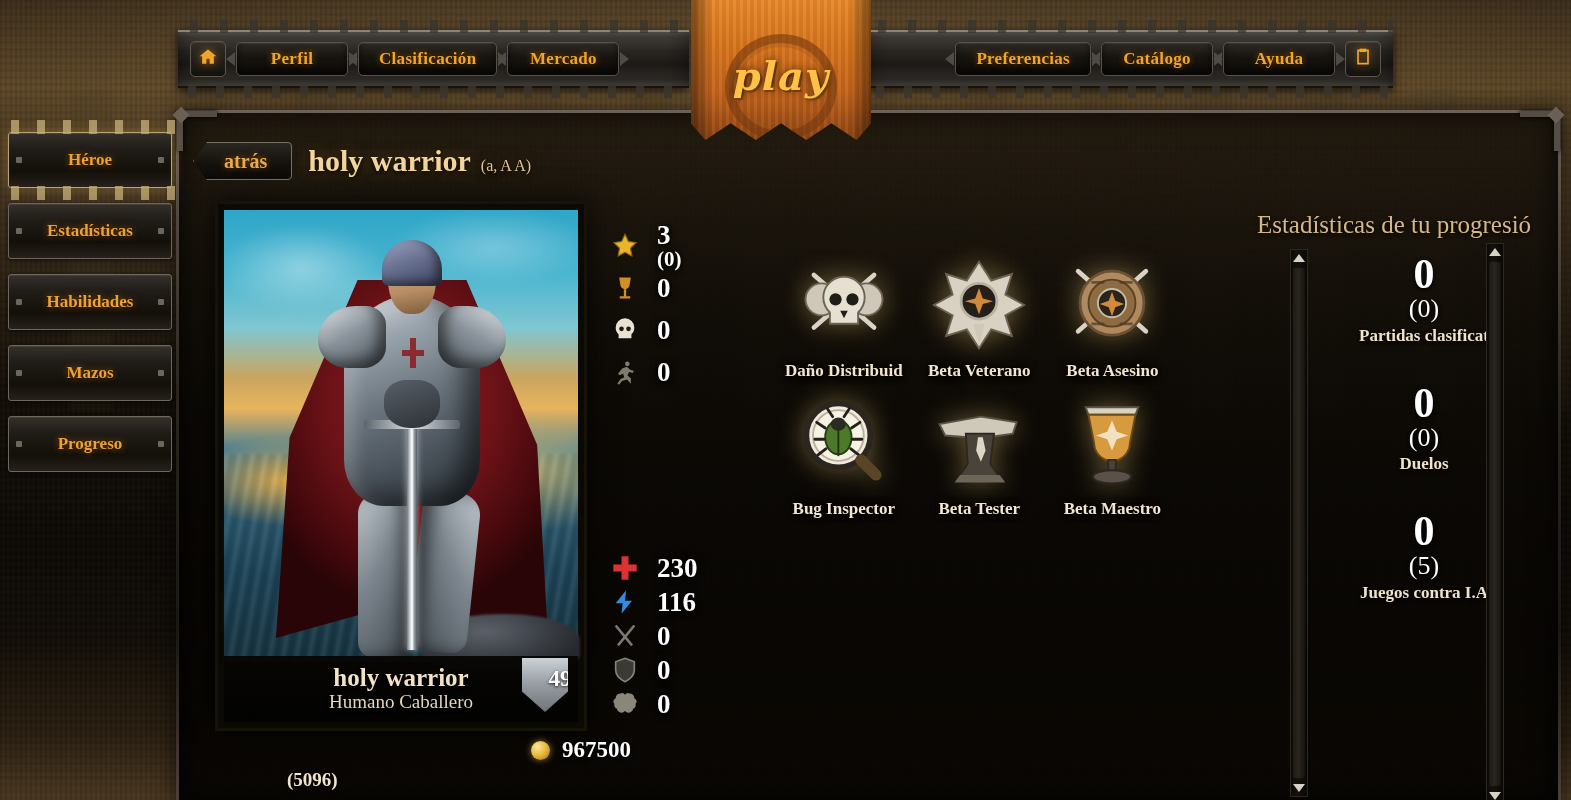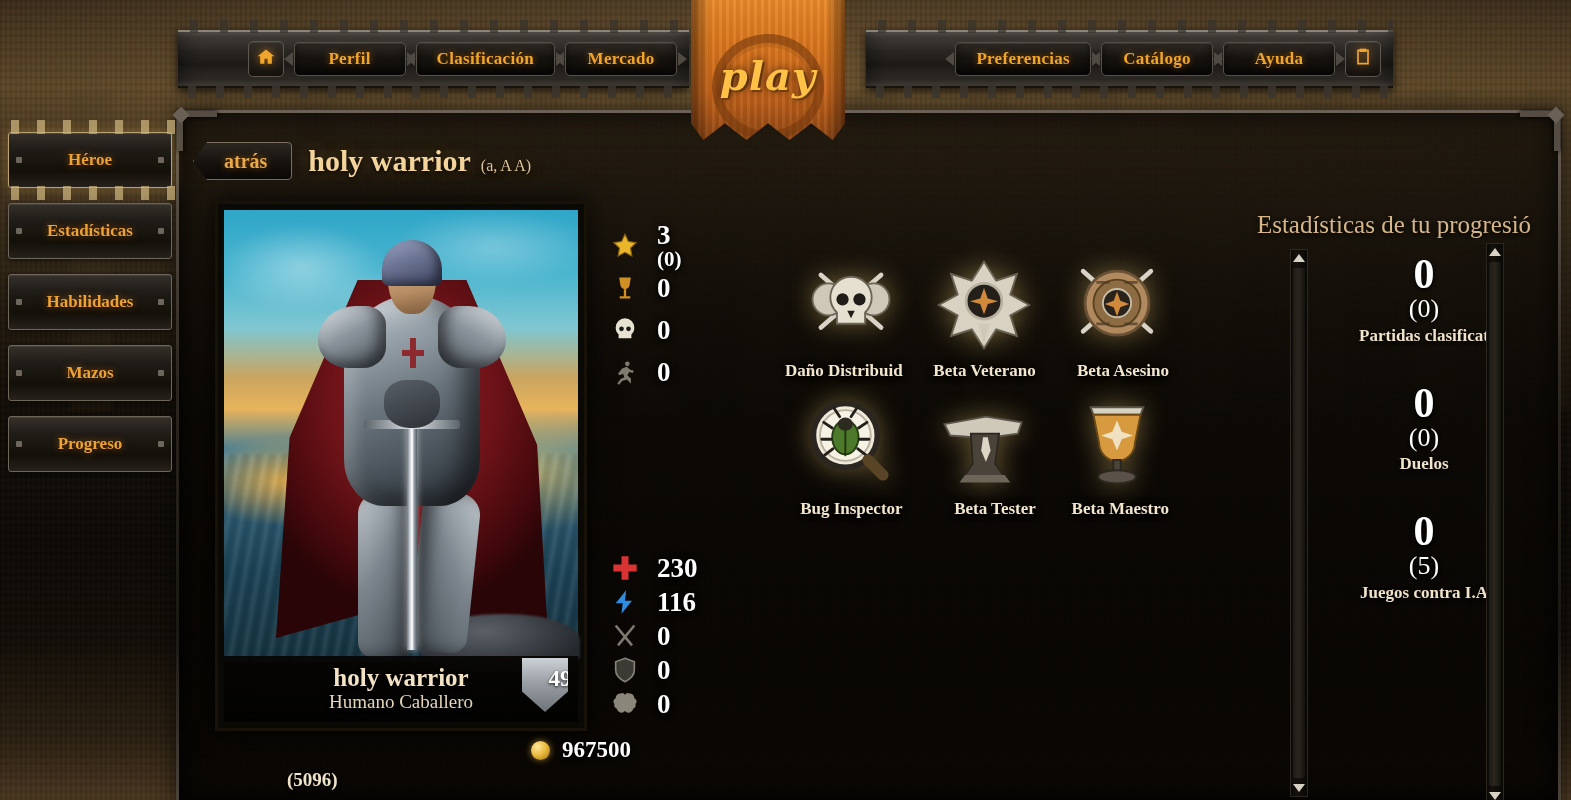--- a/index.html
+++ b/index.html
@@ -66,21 +66,21 @@
     filter: blur(.4px);
   }
   .nav-bar::before{
     content:""; position:absolute; left:0; right:0; top:-12px; height:13px;
     background: repeating-linear-gradient(90deg,
        rgba(40,36,31,0) 0 12px, rgba(56,51,44,.7) 12px 20px, rgba(40,36,31,0) 20px 30px);
     filter: blur(.4px);
   }
 
   .nav-inner { position:absolute; inset:7px 12px; display:flex; align-items:center; gap:10px; }
-  #nav-left .nav-inner { justify-content:flex-end; }
+  #nav-left .nav-inner { justify-content:flex-start; }
   #nav-right .nav-inner { justify-content:flex-end; }
 
   .nav-btn {
     position:relative;
     padding:4px 20px; min-width:112px; height:34px;
     display:flex; align-items:center; justify-content:center;
     background: linear-gradient(180deg,#2e2a25 0%, #17140f 45%, #0e0c09 100%);
     border:1px solid #55504a;
     border-radius:5px;
     color:#f0a62c;
@@ -103,21 +103,21 @@
     display:flex;align-items:center;justify-content:center;
     background:linear-gradient(180deg,#332e28,#14110d);
     border:1px solid #5c564e; border-radius:5px;
     cursor:pointer;
     box-shadow: inset 0 1px 0 rgba(255,255,255,.08);
   }
   .nav-icon-btn svg{ width:20px;height:20px; fill:#f0a62c; filter: drop-shadow(0 0 4px rgba(255,150,20,.6)); }
 
   
   #play-banner{
-    position:absolute; left:691px; top:0; width:154px; height:140px;
+    position:absolute; left:691px; top:0; width:180px; height:140px;
     z-index:45; pointer-events:auto; cursor:pointer;
     background:
       linear-gradient(90deg, rgba(0,0,0,.45) 0%, rgba(0,0,0,0) 12%, rgba(0,0,0,0) 88%, rgba(0,0,0,.45) 100%),
       repeating-linear-gradient(90deg, rgba(255,255,255,.05) 0 3px, rgba(0,0,0,.06) 3px 7px),
       linear-gradient(180deg,#e8892a 0%, #d9761d 30%, #c6641a 65%, #8d4412 100%);
     box-shadow: 0 6px 18px rgba(0,0,0,.7);
     clip-path: polygon(0 0,100% 0,100% 88%,92% 100%,78% 88%,64% 100%,50% 88%,36% 100%,22% 88%,8% 100%,0 88%);
     padding-left: 44px;
   }
   #play-banner .wreath{
@@ -363,21 +363,21 @@
   
   #logros-title{
     position:absolute; left:620px; top:98px; width:330px; text-align:center;
     color:#d6b689; font-size:25px;
     text-shadow:0 2px 5px #000;
   }
   #logros-grid{
     position:absolute; left:590px; top:140px; width:400px;
     display:grid; grid-template-columns:repeat(3,1fr); row-gap:10px; column-gap:4px;
   }
-  .ach{ display:flex; flex-direction:column; align-items:flex-end; gap:4px; cursor:pointer;margin-left:16px; }
+  .ach{ display:flex; flex-direction:column; align-items:center; gap:4px; cursor:pointer;margin-left:16px; }
   .ach-ico{
     width:104px; height:104px;
     display:flex; align-items:center; justify-content:center;
     filter: drop-shadow(0 0 13px rgba(214,186,106,.45));
   }
   .ach-ico svg{ width:94px; height:94px; }
   .ach-lbl{
     color:#f2e6ce; font-size:17px; font-weight:bold; white-space:nowrap;
     text-shadow:0 2px 4px #000, 0 0 8px rgba(0,0,0,.9);
   }

